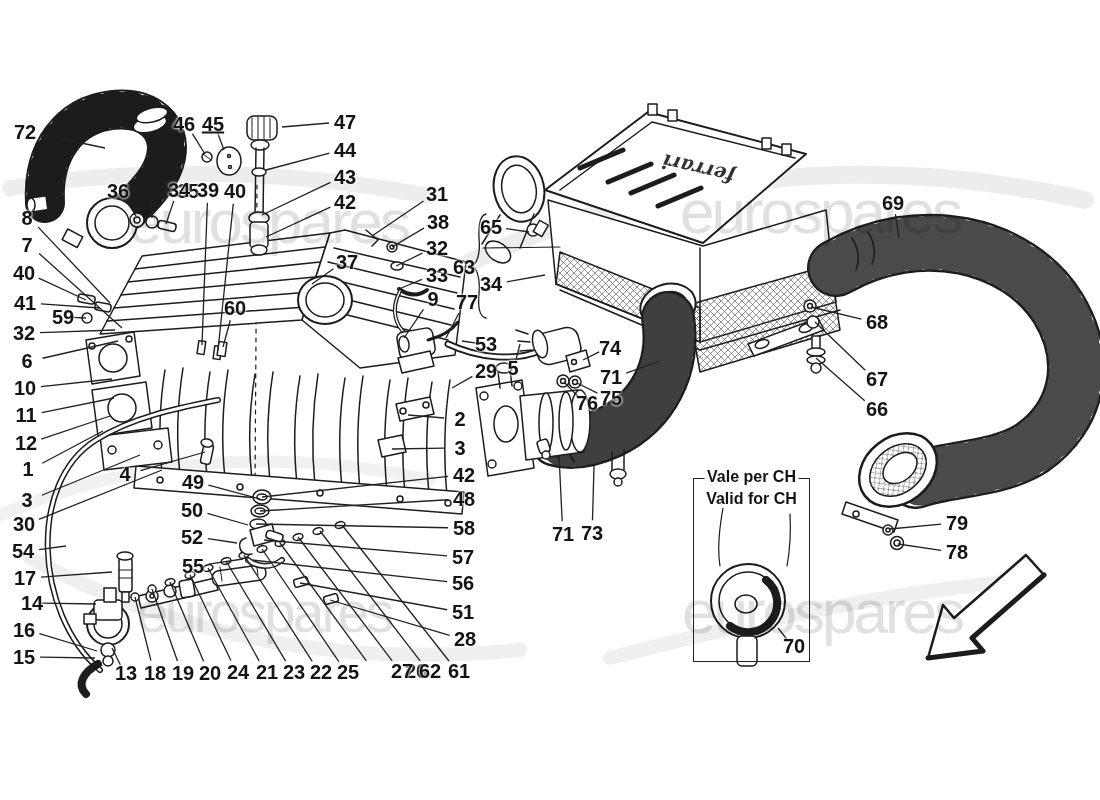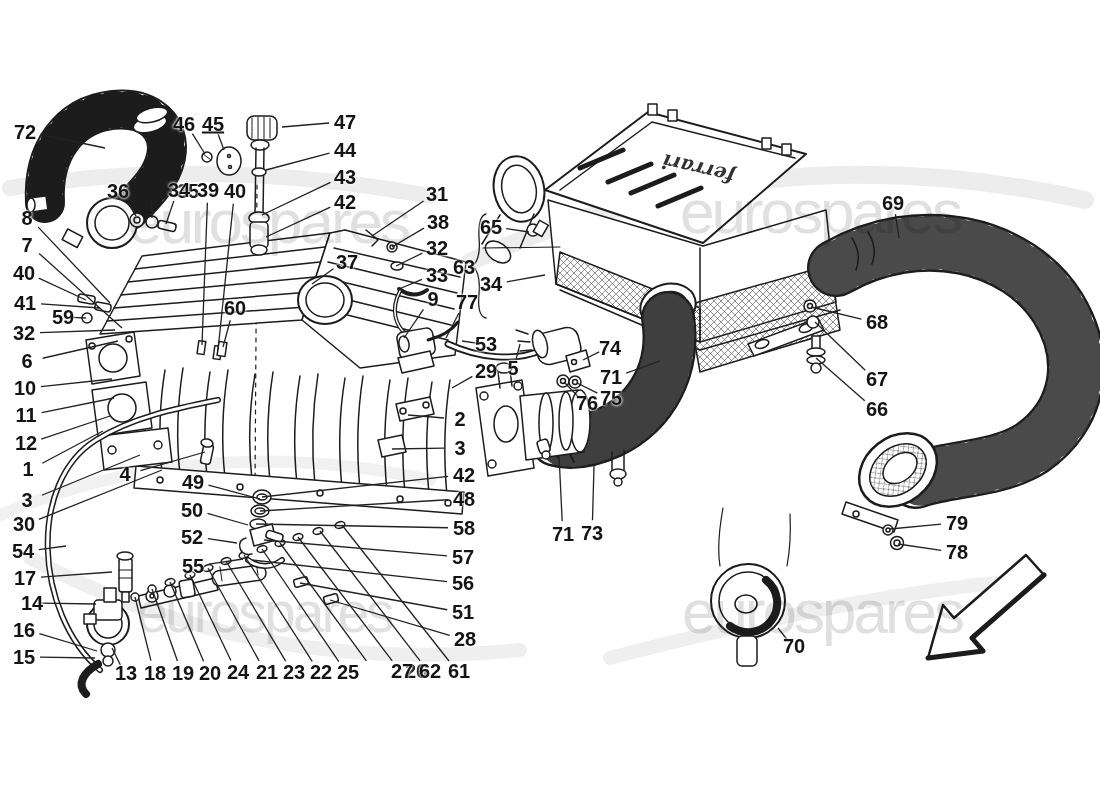--- a/index.html
+++ b/index.html
@@ -391,20 +391,24 @@
       </g>
 </svg>
 
 <div id="wm-layer">
       <div class="wm" style="left: 268px; top: 221px; font-size: 62px; color: rgb(224, 224, 224);">eurospares</div>
       <div class="wm" style="left: 820px; top: 211px; font-size: 62px; color: rgb(224, 224, 224);">eurospares</div>
       <div class="wm" style="left: 264px; top: 612px; font-size: 57px; color: rgb(224, 224, 224);">eurospares</div>
       <div class="wm" style="left: 822px; top: 611px; font-size: 62px; color: rgb(224, 224, 224);">eurospares</div>
     </div>
 
+<div class="vbox" id="validity-box" style="left: 693px; top: 478px; width: 115px; height: 182px;">
+  <div class="vline" id="vline1" style="top:-11px">Vale per CH</div>
+  <div class="vline" id="vline2" style="top:11px">Valid for CH</div>
+</div>
 
 <div id="labels">
       <div class="part-label" style="left: 25px; top: 132px;">72</div>
       <div class="part-label" style="left: 184px; top: 124px;">46</div>
       <div class="part-label" style="left: 213px; top: 124px; text-decoration: underline;">45</div>
       <div class="part-label" style="left: 345px; top: 122px;">47</div>
       <div class="part-label" style="left: 345px; top: 150px;">44</div>
       <div class="part-label" style="left: 345px; top: 177px;">43</div>
       <div class="part-label" style="left: 345px; top: 202px;">42</div>
       <div class="part-label" style="left: 118px; top: 191px;">36</div>

